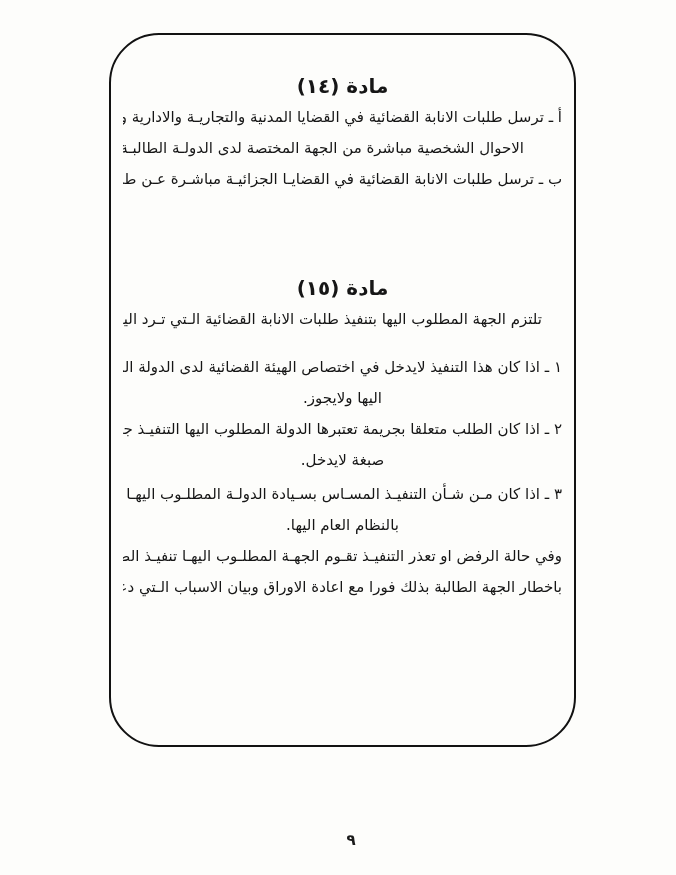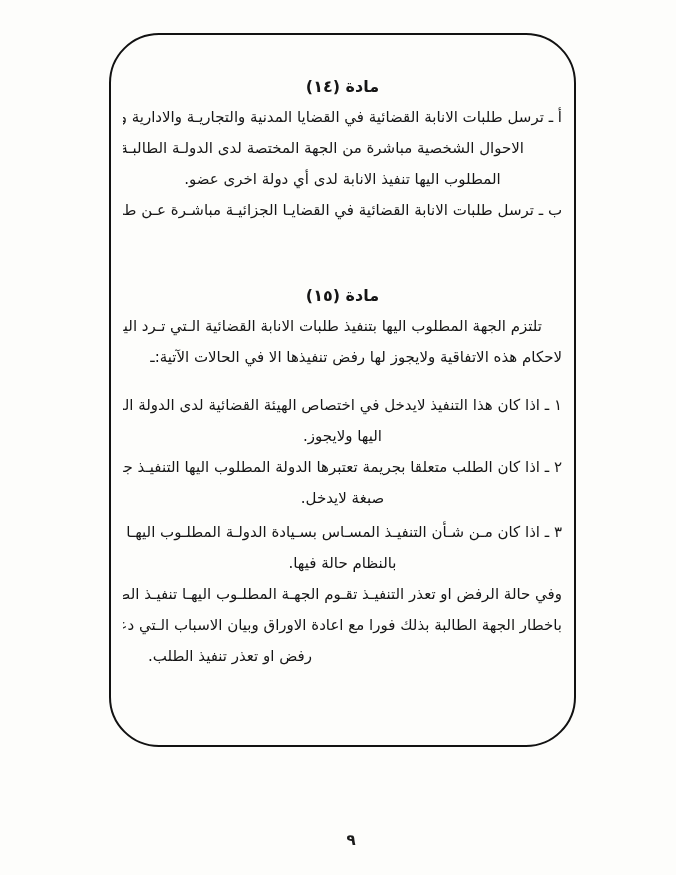--- a/index.html
+++ b/index.html
@@ -26,28 +26,28 @@
     width: 467px;
     height: 714px;
     box-sizing: border-box;
     border: 2.6px solid #121212;
     border-radius: 50px;
     padding: 36px 12px 0 12px;
     direction: rtl;
     overflow: hidden;
   }
   .heading {
-    font-size: 16px;
+    font-size: 20px;
     font-weight: bold;
     line-height: 31px;
     text-align: center;
     white-space: nowrap;
   }
   .gap-article {
-    margin-top: 54px;
+    margin-top: 78px;
   }
   .line {
     font-size: 15px;
     line-height: 31px;
     white-space: nowrap;
     overflow: hidden;
     text-align: justify;
     text-align-last: justify;
     text-justify: inter-word;
   }
@@ -84,39 +84,36 @@
 <body>
 
 <div class="page">
 
   <div class="frame">
 
     <div class="heading">مادة (١٤)</div>
 
     <div class="line">أ ـ ترسل طلبات الانابة القضائية في القضايا المدنية والتجاريـة والادارية وقضايا</div>
     <div class="line ind40">الاحوال الشخصية مباشرة من الجهة المختصة لدى الدولـة الطالبـة الى الجهـة</div>
-    <div class="line center">المطلوب اليها تنفيذ الانابة لدى أي دولة اخرى عضو.</div>
 
     <div class="line">ب ـ ترسل طلبات الانابة القضائية في القضايـا الجزائيـة مباشـرة عـن طريـق وزارة</div>
 
     <div class="heading gap-article">مادة (١٥)</div>
 
     <div class="line ind20">تلتزم الجهة المطلوب اليها بتنفيذ طلبات الانابة القضائية الـتي تـرد اليهـا وفقـا</div>
-    <div class="line rstart">لاحكام هذه الاتفاقية ولايجوز لها رفض تنفيذها الا في الحالات الآتية:ـ</div>
 
     <div class="line gap17">١ ـ اذا كان هذا التنفيذ لايدخل في اختصاص الهيئة القضائية لدى الدولة المطلـوب</div>
     <div class="line center">اليها ولايجوز.</div>
 
     <div class="line">٢ ـ اذا كان الطلب متعلقا بجريمة تعتبرها الدولة المطلوب اليها التنفيـذ جريمـة ذات</div>
     <div class="line center">صبغة لايدخل.</div>
 
     <div class="line gap3">٣ ـ اذا كان مـن شـأن التنفيـذ المسـاس بسـيادة الدولـة المطلـوب اليهـا ذلـك ، او</div>
-    <div class="line center">بالنظام حالة فيها.</div>
+    <div class="line center">بالنظام العام اليها.</div>
 
     <div class="line">وفي حالة الرفض او تعذر التنفيـذ تقـوم الجهـة المطلـوب اليهـا تنفيـذ الطلـب</div>
     <div class="line">باخطار الجهة الطالبة بذلك فورا مع اعادة الاوراق وبيان الاسباب الـتي دعـت الى</div>
-    <div class="line offset-left">رفض او تعذر تنفيذ الطلب.</div>
 
   </div>
 
   <div class="page-number">٩</div>
 
 </div>
 
 </body></html>

